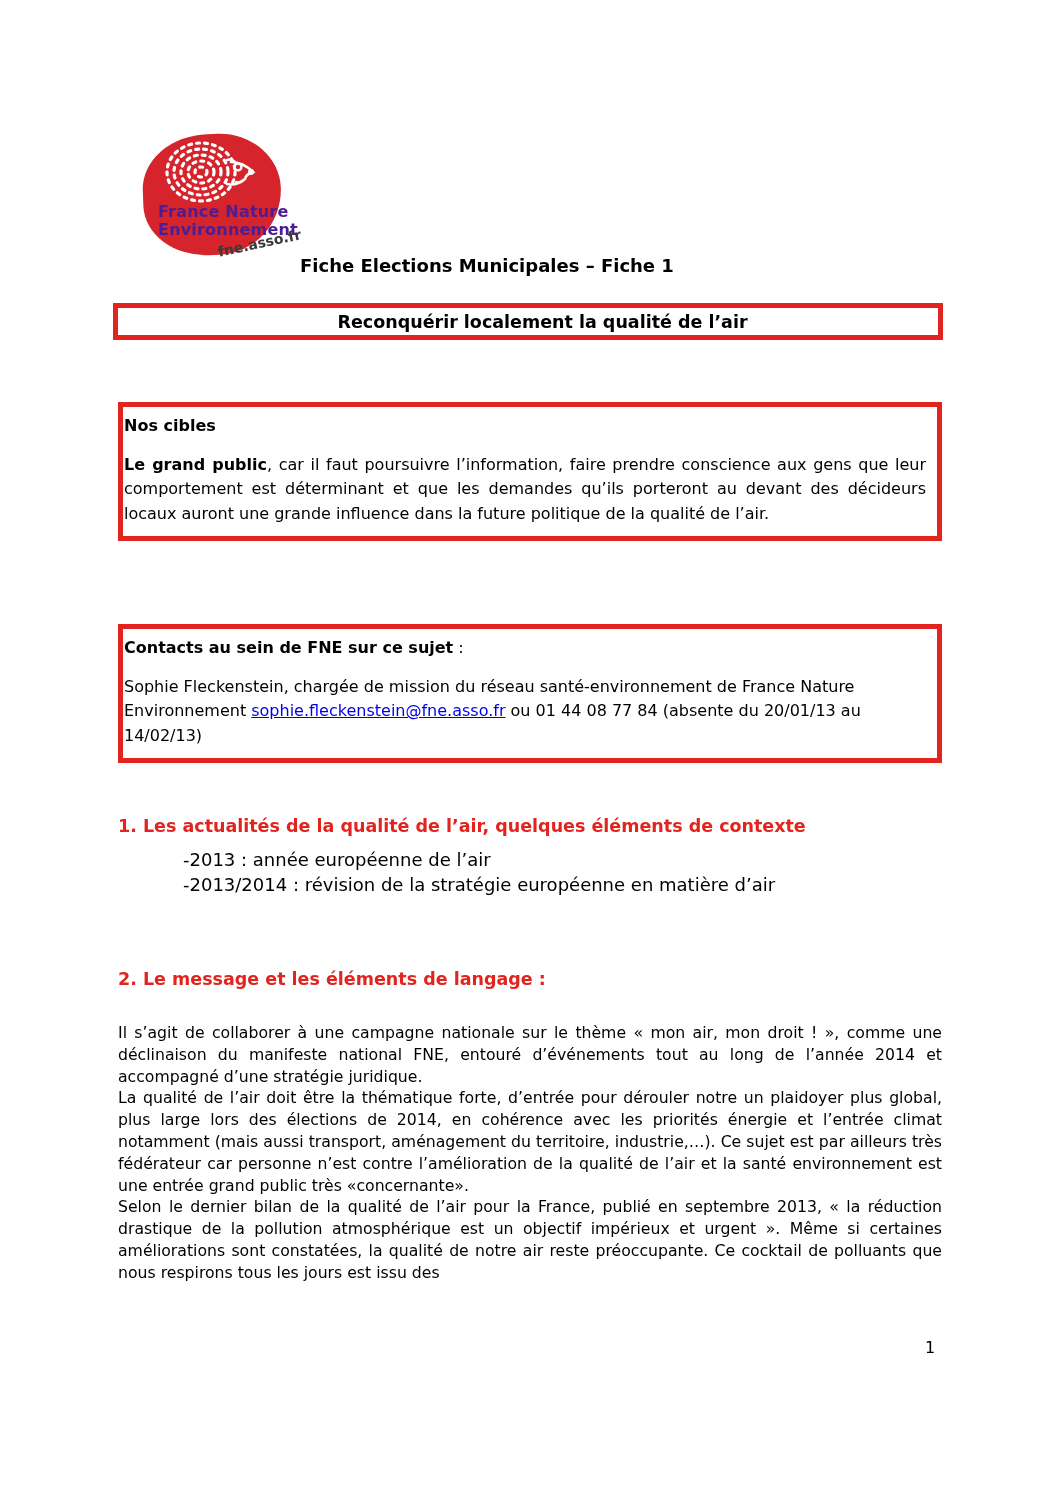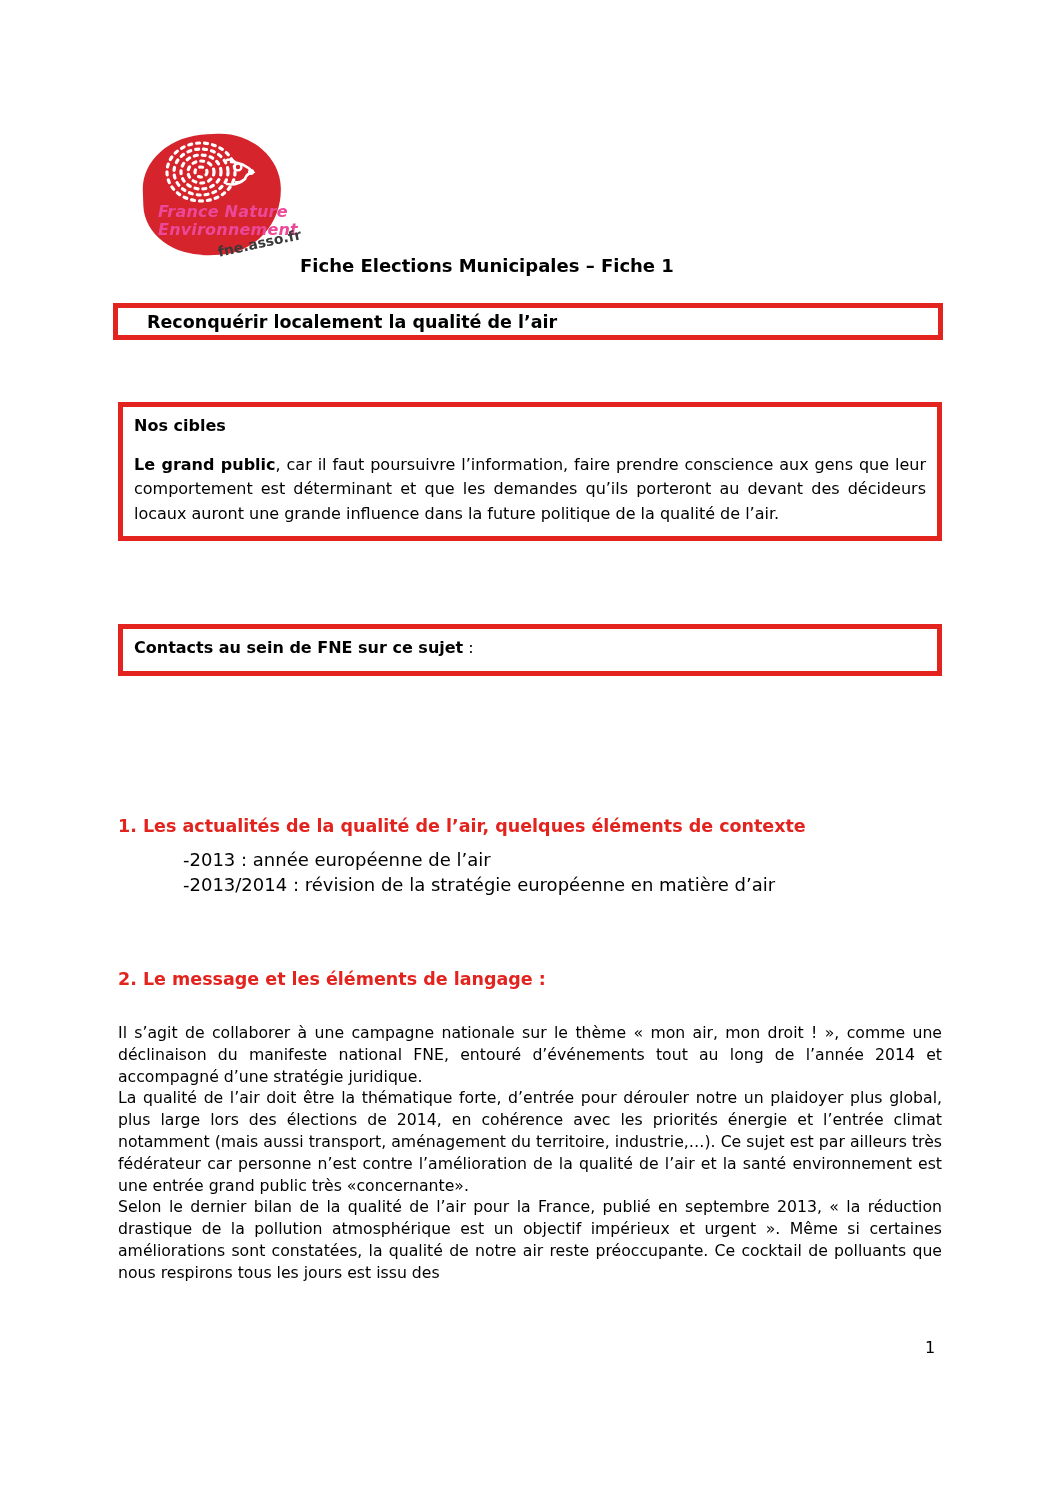--- a/index.html
+++ b/index.html
@@ -6,33 +6,33 @@
   body{
     width:1058px;height:1497px;position:relative;background:#ffffff;
     font-family:"DejaVu Sans","Liberation Sans",sans-serif;color:#000;
     overflow:hidden;
   }
   
   .logo{position:absolute;left:143px;top:134px;width:140px;height:123px;}
   .blob{position:absolute;left:0;top:0;width:138px;height:121px;background:#d5242b;
         border-radius:52% 48% 50% 50% / 48% 50% 58% 46%;transform:rotate(-2deg);}
   .hedgehog{position:absolute;left:8px;top:2px;width:124px;height:68px;}
-  .org{position:absolute;left:15px;top:69px;color:#ec4899;font-weight:bold;
-       font-size:16px;line-height:17.5px;letter-spacing:.2px;white-space:nowrap;font-style:italic;}
+  .org{position:absolute;left:15px;top:69px;color:#4c1d95;font-weight:bold;
+       font-size:16px;line-height:17.5px;letter-spacing:.2px;white-space:nowrap;}
   .logo-url{position:absolute;left:74px;top:101px;transform:rotate(-12deg);
             font-weight:bold;font-size:14px;color:#3a3a3a;white-space:nowrap;}
   
   .doc-title{position:absolute;left:300px;top:255px;font-size:18px;font-weight:bold;white-space:nowrap;}
   
   .title-box{position:absolute;left:113px;top:303px;width:830px;height:37px;
              border:5px solid #e2231e;box-sizing:border-box;background:#fff;
-             display:flex;align-items:center;
+             display:flex;align-items:center;justify-content:center;
              font-weight:bold;font-size:17.5px;padding-left:29px;}
   .box{position:absolute;left:118px;width:824px;border:5px solid #e2231e;
-       box-sizing:border-box;background:#fff;padding:7px 11px 10px 11px;
+       box-sizing:border-box;background:#fff;padding:7px 11px 10px 1px;
        font-size:16px;line-height:24.6px;}
   .targets-box{top:402px;text-align:justify;}
   .contacts-box{top:624px;text-align:left;}
   .box p{margin:0;}
   .box p.gap{margin-top:14px;}
   .bold{font-weight:bold;}
   a.mail{color:#0000e8;text-decoration:underline;cursor:pointer;}
   
   .section-heading{position:absolute;left:118px;color:#e2231e;font-weight:bold;
                    font-size:17.5px;white-space:nowrap;}
@@ -80,20 +80,21 @@
   <span>Reconquérir localement la qualité de l’air</span>
 </div>
 
 <div class="box targets-box">
   <p class="bold">Nos cibles</p>
   <p class="gap"><span class="bold">Le grand public</span><span>, car il faut poursuivre l’information, faire prendre conscience aux gens que leur comportement est déterminant et que les demandes qu’ils porteront au devant des décideurs locaux auront une grande influence dans la future politique de la qualité de l’air.</span></p>
 </div>
 
 <div class="box contacts-box">
   <p><span class="bold">Contacts au sein de FNE sur ce sujet</span><span> :</span></p>
+  <p class="gap"><span>Sophie Fleckenstein, chargée de mission du réseau santé-environnement de France Nature Environnement </span><a class="mail">sophie.fleckenstein@fne.asso.fr</a><span> ou 01 44 08 77 84 (absente du 20/01/13 au 14/02/13)</span></p>
 </div>
 
 <div class="section-heading" id="s1-heading">1. Les actualités de la qualité de l’air, quelques éléments de contexte</div>
 
 <div class="context-list">
   <div>-2013 : année européenne de l’air</div>
   <div>-2013/2014 : révision de la stratégie européenne en matière d’air</div>
 </div>
 
 <div class="section-heading" id="s2-heading">2. Le message et les éléments de langage :</div>

